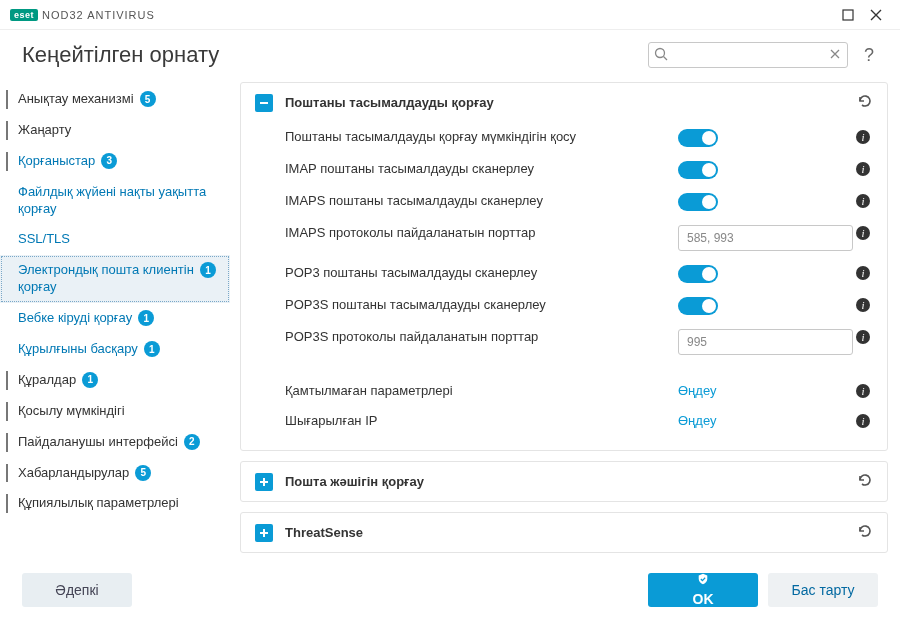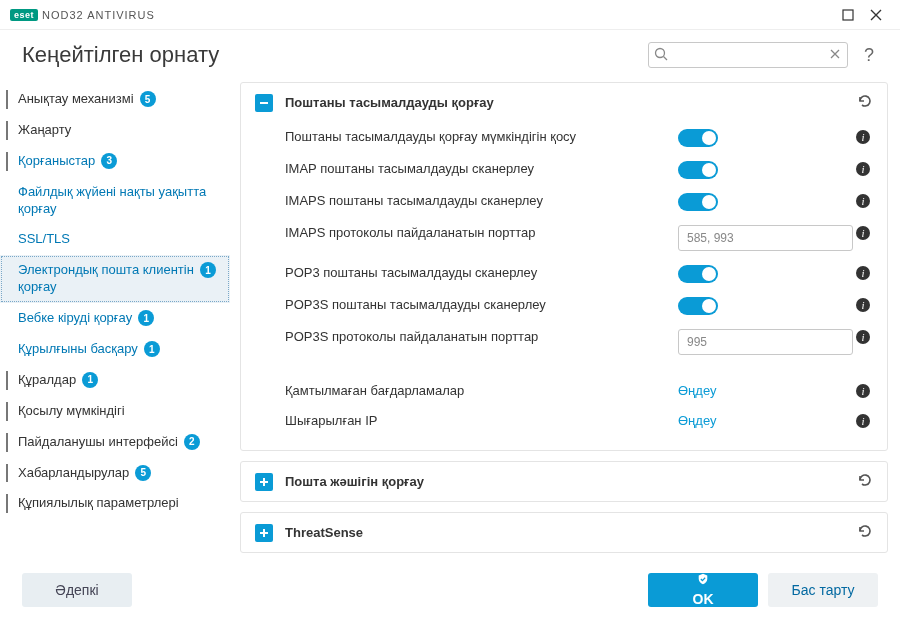--- a/index.html
+++ b/index.html
@@ -235,21 +235,21 @@
             </div>
             <div class="row-info info-ic">
               <svg viewBox="0 0 16 16">
                 <circle cx="8" cy="8" r="7" fill="#333"></circle>
                 <text x="8" y="12" text-anchor="middle" fill="#fff" font-size="11" font-family="serif" font-style="italic">i</text>
               </svg>
             </div>
           </div>
           <div class="gap-row"></div>
           <div class="row">
-            <div class="row-label">Қамтылмаған бағдарламалар</div>
+            <div class="row-label">Қамтылмаған параметрлері</div>
             <div class="row-control">
               <span class="link">Өңдеу</span>
             </div>
             <div class="row-info info-ic">
               <svg viewBox="0 0 16 16">
                 <circle cx="8" cy="8" r="7" fill="#333"></circle>
                 <text x="8" y="12" text-anchor="middle" fill="#fff" font-size="11" font-family="serif" font-style="italic">i</text>
               </svg>
             </div>
           </div>

